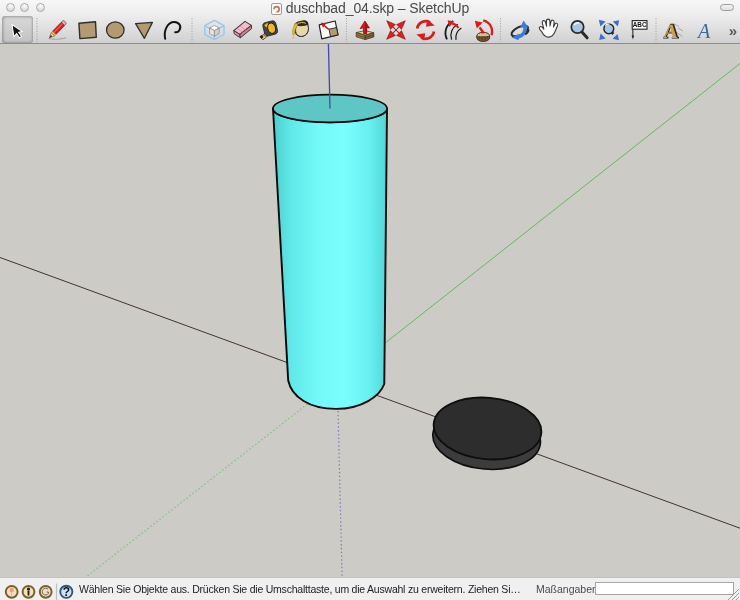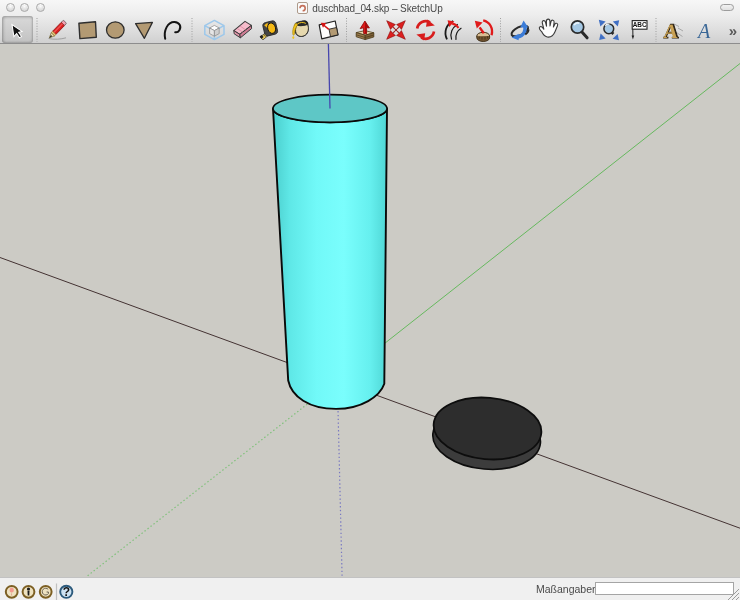--- a/index.html
+++ b/index.html
@@ -5,21 +5,21 @@
 * { margin:0; padding:0; box-sizing:border-box; }
 html,body { width:740px; height:600px; overflow:hidden; font-family:"Liberation Sans",sans-serif; }
 #win { position:relative; width:740px; height:600px; background:#cccbc5; }
 #top { position:absolute; left:0; top:0; width:740px; height:44px;
   background:linear-gradient(#f7f7f7 0%, #ededed 35%, #dedede 70%, #d0d0d0 100%);
   border-bottom:1px solid #8d8d8d; }
 .tl { position:absolute; top:3px; width:9px; height:9px; border-radius:50%;
   background:radial-gradient(circle at 50% 35%, #fbfbfb 0%, #e3e3e3 45%, #cfcfcf 100%);
   border:1px solid #a9a9a9; box-shadow:inset 0 1px 1px rgba(255,255,255,.9); }
 #ttl { position:absolute; top:1px; left:0; width:740px; height:15px; text-align:center;
-  font-size:10px; letter-spacing:-0.1px; color:#494949; line-height:15px; }
+  font-size:14px; letter-spacing:-0.1px; color:#494949; line-height:15px; }
 #ttl svg { vertical-align:-2px; margin-right:4px; }
 #oval { position:absolute; top:4px; left:720px; width:14px; height:7px; border-radius:4px;
   border:1.5px solid #9c9c9c; background:linear-gradient(#f2f2f2,#e0e0e0); }
 #selbtn { position:absolute; left:2px; top:16px; width:31px; height:27px; border-radius:3px;
   background:linear-gradient(#d9d9d9,#c2c2c2);
   box-shadow:inset 1px 1px 3px rgba(0,0,0,.3), inset -1px -1px 2px rgba(0,0,0,.16); }
 #tbar { position:absolute; left:0; top:16px; width:740px; height:28px; }
 #vp { position:absolute; left:0; top:44px; width:740px; height:533px; }
 #sbar { position:absolute; left:0; top:577px; width:740px; height:23px; background:#f0f0f0;
   border-top:1px solid #c2c2c2; }
@@ -268,16 +268,17 @@
         <line x1="56.5" y1="582.5" x2="56.5" y2="599" stroke="#c0c0c0" stroke-width="1.2"></line>
         <circle cx="66.3" cy="590.8" r="6.1" fill="#cde2f2" stroke="#2c5a7c" stroke-width="1.9"></circle>
         <text x="66.3" y="595.3" font-size="12" font-weight="bold" text-anchor="middle" fill="#111" font-family="Liberation Sans,sans-serif">?</text>
         <g stroke="#9a9a9a" stroke-width="1">
           <line x1="739" y1="588" x2="728" y2="599"></line>
           <line x1="739" y1="592" x2="732" y2="599"></line>
           <line x1="739" y1="596" x2="736" y2="599"></line>
         </g>
       </g>
     </svg>
+    <div id="smsg">Wählen Sie Objekte aus. Drücken Sie die Umschalttaste, um die Auswahl zu erweitern. Ziehen Si…</div>
     <div id="mlab">Maßangaben</div>
     <div id="mbox"></div>
   </div>
 </div>
 
 </body></html>

